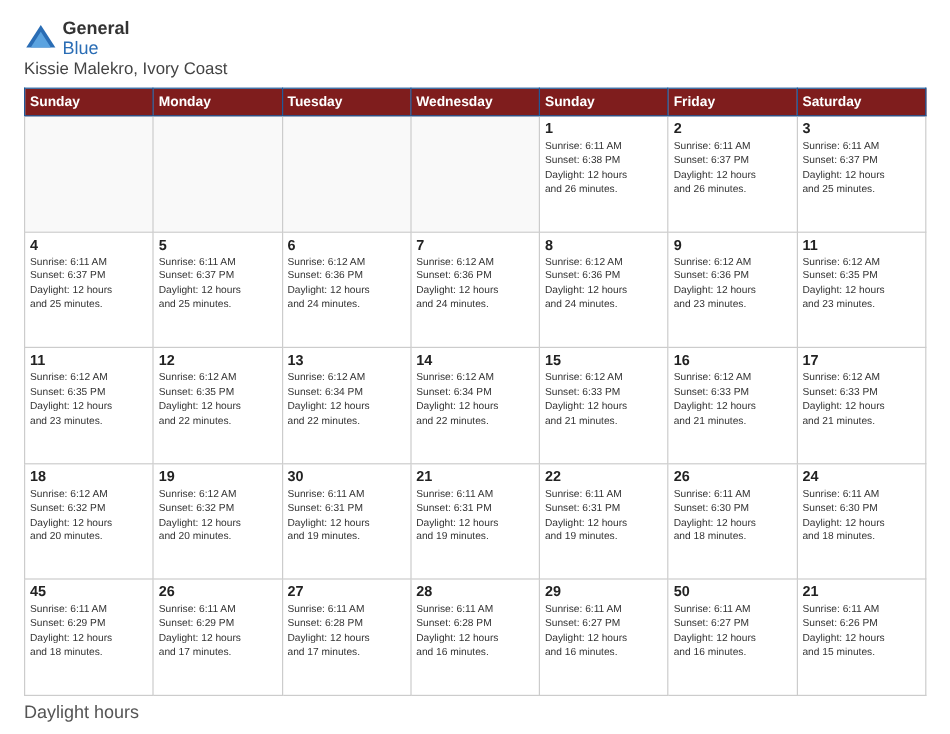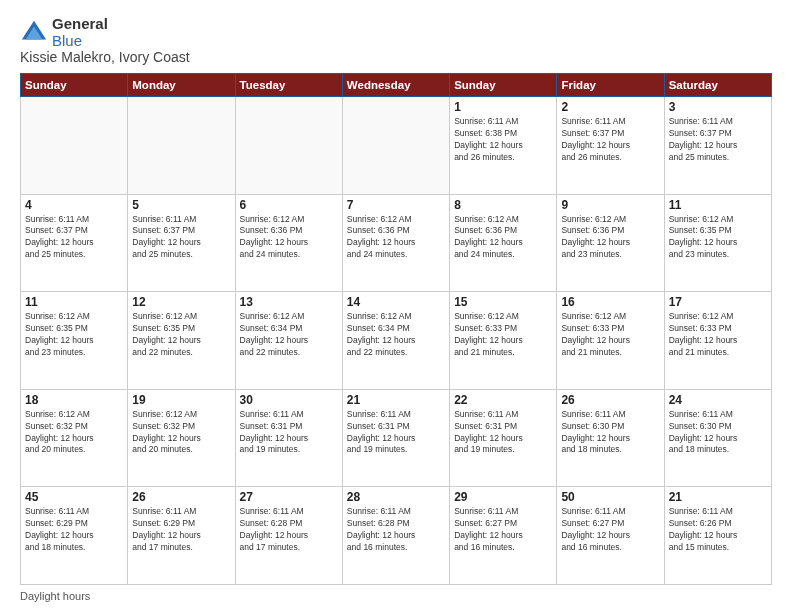--- a/index.html
+++ b/index.html
@@ -96,21 +96,21 @@
       display: block;
       margin-bottom: 2px;
     }
     .day-info {
       font-size: 8.5px;
       color: #333;
       line-height: 1.4;
     }
     .footer {
       margin-top: 5px;
-      font-size: 11px;
+      font-size: 15px;
       color: #555;
       text-align: left;
     }
   </style>
 </head>
 <body>
 
 <div class="page">
   <div class="header">
     <div class="logo">

